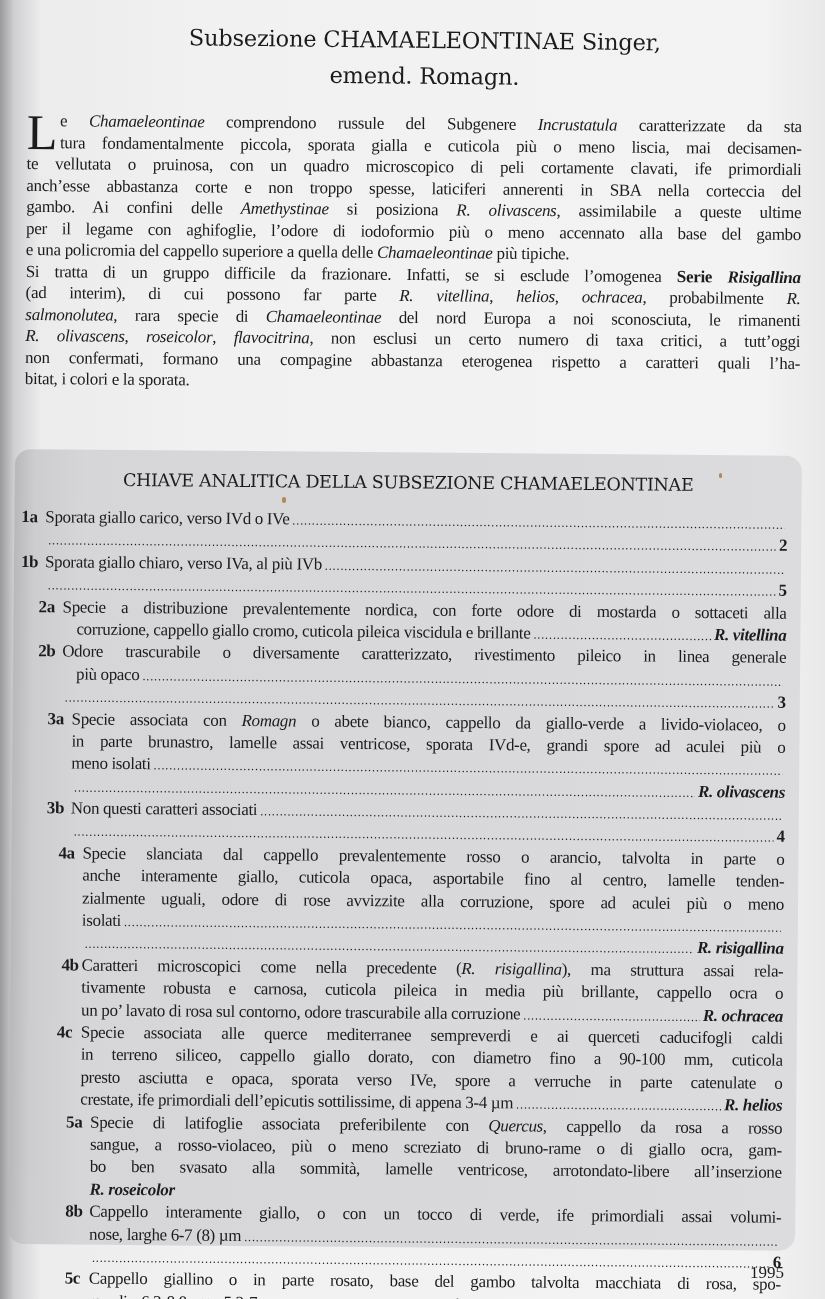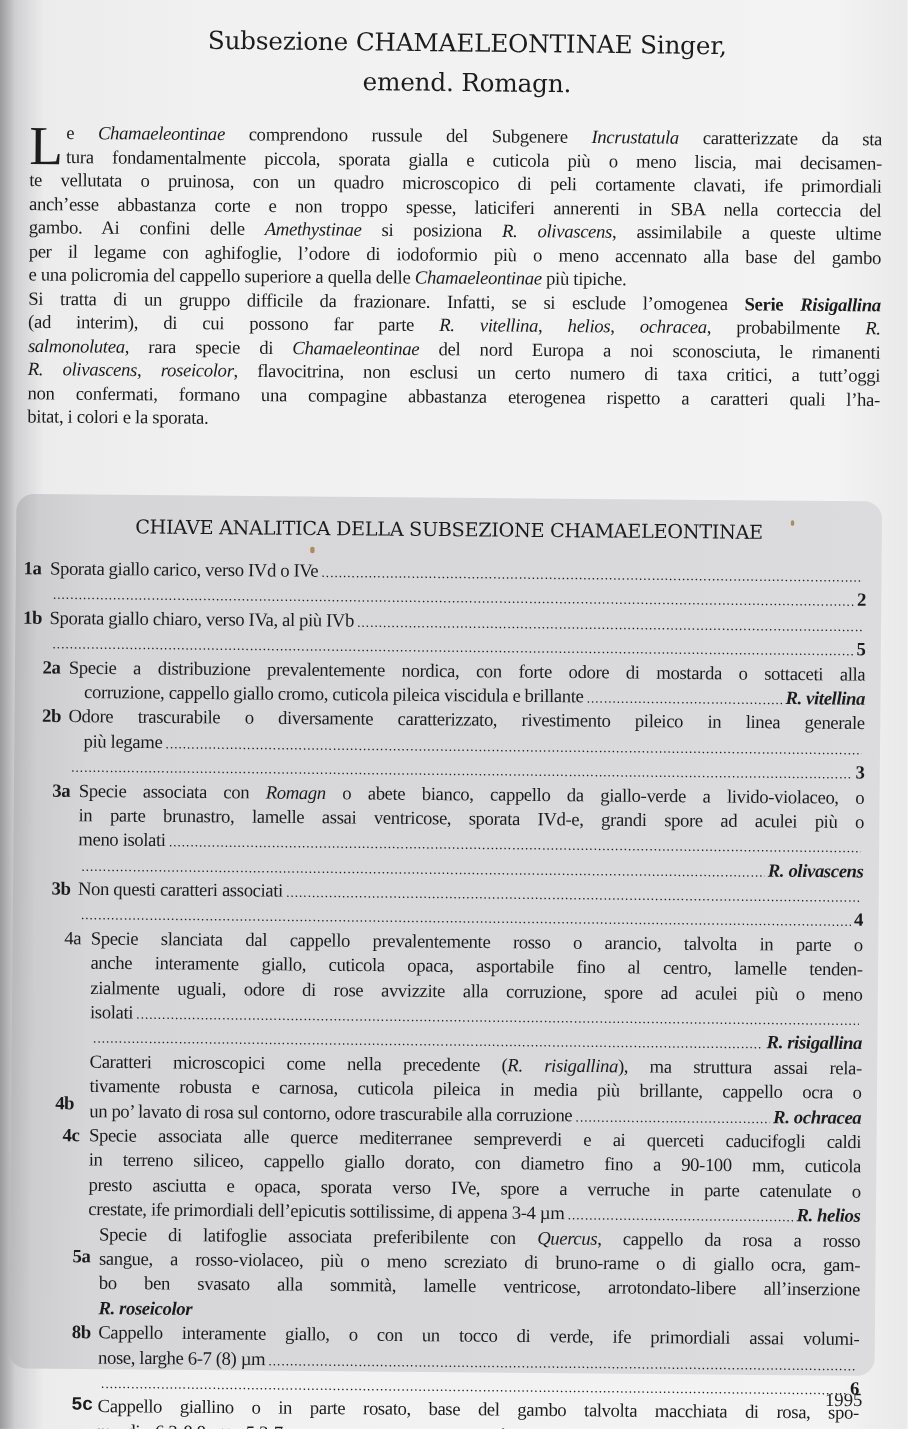--- a/index.html
+++ b/index.html
@@ -66,21 +66,21 @@
       <span class="line">e <span style="font-style: italic;">Chamaeleontinae</span> comprendono russule del Subgenere <span style="font-style: italic;">Incrustatula</span> caratterizzate da sta</span>
       <span class="line">tura fondamentalmente piccola, sporata gialla e cuticola più o meno liscia, mai decisamen-</span>
       <span class="line">te vellutata o pruinosa, con un quadro microscopico di peli cortamente clavati, ife primordiali</span>
       <span class="line">anch’esse abbastanza corte e non troppo spesse, laticiferi annerenti in SBA nella corteccia del</span>
       <span class="line">gambo. Ai confini delle <span style="font-style: italic;">Amethystinae</span> si posiziona <span style="font-style: italic;">R. olivascens</span>, assimilabile a queste ultime</span>
       <span class="line">per il legame con aghifoglie, l’odore di iodoformio più o meno accennato alla base del gambo</span>
       <span class="line last">e una policromia del cappello superiore a quella delle <span style="font-style: italic;">Chamaeleontinae</span> più tipiche.</span>
       <span class="line">Si tratta di un gruppo difficile da frazionare. Infatti, se si esclude l’omogenea <span style="font-weight: bold;">Serie </span><span class="bi">Risigallina</span></span>
       <span class="line">(ad interim), di cui possono far parte <span style="font-style: italic;">R. vitellina</span>, <span style="font-style: italic;">helios</span>, <span style="font-style: italic;">ochracea</span>, probabilmente <span style="font-style: italic;">R.</span></span>
       <span class="line"><span style="font-style: italic;">salmonolutea</span>, rara specie di <span style="font-style: italic;">Chamaeleontinae</span> del nord Europa a noi sconosciuta, le rimanenti</span>
-      <span class="line"><span style="font-style: italic;">R. olivascens</span>, <span style="font-style: italic;">roseicolor</span>, <span style="">flavocitrina</span>, non esclusi un certo numero di taxa critici, a tutt’oggi</span>
+      <span class="line"><span style="font-style: italic;">R. olivascens</span>, <span style="font-style: italic;">roseicolor</span>, <span style="font-style: italic;">flavocitrina</span>, non esclusi un certo numero di taxa critici, a tutt’oggi</span>
       <span class="line">non confermati, formano una compagine abbastanza eterogenea rispetto a caratteri quali l’ha-</span>
       <span class="line last">bitat, i colori e la sporata.</span>
     </div>
 
   <div class="key-box">
     <div class="key-title">CHIAVE ANALITICA DELLA SUBSEZIONE CHAMAELEONTINAE</div>
     <div class="entries" id="entries">
         <div style="position: relative; height: 22.4px;">
           <span style="position: absolute; top: 0px; font-weight: bold; left: 0px;">1a</span>
           <div style="position: absolute; top: 0px; right: 0px; left: 24px; display: flex; align-items: baseline; white-space: nowrap;">
@@ -119,21 +119,21 @@
             <span class="dots" style="flex: 1 1 0%; overflow: hidden; white-space: nowrap; margin: 0px 3px; font-size: 12px; letter-spacing: 0.9px;">............................................................................................................................................................................................................................................................................................................</span>
             <span style="font-weight: bold; font-style: italic;">R. vitellina</span>
           </div>
         </div>
         <div style="position: relative; height: 22.4px;">
           <span style="position: absolute; top: 0px; font-weight: bold; left: 18px;">2b</span>
           <div style="position: absolute; top: 0px; right: 0px; left: 42px; white-space: nowrap; text-align: justify; text-align-last: justify;">Odore trascurabile o diversamente caratterizzato, rivestimento pileico in linea generale</div>
         </div>
         <div style="position: relative; height: 22.4px;">
           <div style="position: absolute; top: 0px; right: 0px; left: 56px; display: flex; align-items: baseline; white-space: nowrap;">
-            <span class="t">più legame</span>
+            <span class="t">più opaco</span>
             <span class="dots" style="flex: 1 1 0%; overflow: hidden; white-space: nowrap; margin: 0px 3px; font-size: 12px; letter-spacing: 0.9px;">............................................................................................................................................................................................................................................................................................................</span>
           </div>
         </div>
         <div style="position: relative; height: 22.4px;">
           <div style="position: absolute; top: 0px; right: 0px; left: 42px; display: flex; align-items: baseline; white-space: nowrap;">
             <span class="t"></span>
             <span class="dots" style="flex: 1 1 0%; overflow: hidden; white-space: nowrap; margin: 0px 3px; font-size: 12px; letter-spacing: 0.9px;">............................................................................................................................................................................................................................................................................................................</span>
             <span style="font-weight: bold;">3</span>
           </div>
         </div>
@@ -165,21 +165,21 @@
           </div>
         </div>
         <div style="position: relative; height: 22.4px;">
           <div style="position: absolute; top: 0px; right: 0px; left: 52px; display: flex; align-items: baseline; white-space: nowrap;">
             <span class="t"></span>
             <span class="dots" style="flex: 1 1 0%; overflow: hidden; white-space: nowrap; margin: 0px 3px; font-size: 12px; letter-spacing: 0.9px;">............................................................................................................................................................................................................................................................................................................</span>
             <span style="font-weight: bold;">4</span>
           </div>
         </div>
         <div style="position: relative; height: 22.4px;">
-          <span style="position: absolute; top: 0px; font-weight: normal; left: 40px; text-align: center;">4a</span>
+          <span style="position: absolute; top: 0px; font-weight: bold; left: 40px; text-align: center;">4a</span>
           <div style="position: absolute; top: 0px; right: 0px; left: 64px; white-space: nowrap; text-align: justify; text-align-last: justify;">Specie slanciata dal cappello prevalentemente rosso o arancio, talvolta in parte o</div>
         </div>
         <div style="position: relative; height: 22.4px;">
           <div style="position: absolute; top: 0px; right: 0px; left: 64px; white-space: nowrap; text-align: justify; text-align-last: justify;">anche interamente giallo, cuticola opaca, asportabile fino al centro, lamelle tenden-</div>
         </div>
         <div style="position: relative; height: 22.4px;">
           <div style="position: absolute; top: 0px; right: 0px; left: 64px; white-space: nowrap; text-align: justify; text-align-last: justify;">zialmente uguali, odore di rose avvizzite alla corruzione, spore ad aculei più o meno</div>
         </div>
         <div style="position: relative; height: 22.4px;">
           <div style="position: absolute; top: 0px; right: 0px; left: 64px; display: flex; align-items: baseline; white-space: nowrap;">
@@ -188,21 +188,21 @@
           </div>
         </div>
         <div style="position: relative; height: 22.4px;">
           <div style="position: absolute; top: 0px; right: 0px; left: 64px; display: flex; align-items: baseline; white-space: nowrap;">
             <span class="t"></span>
             <span class="dots" style="flex: 1 1 0%; overflow: hidden; white-space: nowrap; margin: 0px 3px; font-size: 12px; letter-spacing: 0.9px;">............................................................................................................................................................................................................................................................................................................</span>
             <span style="font-weight: bold; font-style: italic;">R. risigallina</span>
           </div>
         </div>
         <div style="position: relative; height: 22.4px;">
-          <span style="position: absolute; top: 0px; font-weight: bold; left: 33px; margin-top: 38px;">4b</span>
+          <span style="position: absolute; top: 0px; font-weight: bold; left: 44px;">4b</span>
           <div style="position: absolute; top: 0px; right: 0px; left: 64px; white-space: nowrap; text-align: justify; text-align-last: justify;">Caratteri microscopici come nella precedente (<i>R. risigallina</i>), ma struttura assai rela-</div>
         </div>
         <div style="position: relative; height: 22.4px;">
           <div style="position: absolute; top: 0px; right: 0px; left: 64px; white-space: nowrap; text-align: justify; text-align-last: justify;">tivamente robusta e carnosa, cuticola pileica in media più brillante, cappello ocra o</div>
         </div>
         <div style="position: relative; height: 22.4px;">
           <div style="position: absolute; top: 0px; right: 0px; left: 64px; display: flex; align-items: baseline; white-space: nowrap;">
             <span class="t">un po’ lavato di rosa sul contorno, odore trascurabile alla corruzione</span>
             <span class="dots" style="flex: 1 1 0%; overflow: hidden; white-space: nowrap; margin: 0px 3px; font-size: 12px; letter-spacing: 0.9px;">............................................................................................................................................................................................................................................................................................................</span>
             <span style="font-weight: bold; font-style: italic;">R. ochracea</span>
@@ -219,21 +219,21 @@
           <div style="position: absolute; top: 0px; right: 0px; left: 64px; white-space: nowrap; text-align: justify; text-align-last: justify;">presto asciutta e opaca, sporata verso IVe, spore a verruche in parte catenulate o</div>
         </div>
         <div style="position: relative; height: 22.4px;">
           <div style="position: absolute; top: 0px; right: 0px; left: 64px; display: flex; align-items: baseline; white-space: nowrap;">
             <span class="t">crestate, ife primordiali dell’epicutis sottilissime, di appena 3-4 µm</span>
             <span class="dots" style="flex: 1 1 0%; overflow: hidden; white-space: nowrap; margin: 0px 3px; font-size: 12px; letter-spacing: 0.9px;">............................................................................................................................................................................................................................................................................................................</span>
             <span style="font-weight: bold; font-style: italic;">R. helios</span>
           </div>
         </div>
         <div style="position: relative; height: 22.4px;">
-          <span style="position: absolute; top: 0px; font-weight: bold; left: 50px; margin-top: 20px;">5a</span>
+          <span style="position: absolute; top: 0px; font-weight: bold; left: 50px;">5a</span>
           <div style="position: absolute; top: 0px; right: 0px; left: 74px; white-space: nowrap; text-align: justify; text-align-last: justify;">Specie di latifoglie associata preferibilente con <i>Quercus</i>, cappello da rosa a rosso</div>
         </div>
         <div style="position: relative; height: 22.4px;">
           <div style="position: absolute; top: 0px; right: 0px; left: 74px; white-space: nowrap; text-align: justify; text-align-last: justify;">sangue, a rosso-violaceo, più o meno screziato di bruno-rame o di giallo ocra, gam-</div>
         </div>
         <div style="position: relative; height: 22.4px;">
           <div style="position: absolute; top: 0px; right: 0px; left: 74px; white-space: nowrap; text-align: justify; text-align-last: justify;">bo ben svasato alla sommità, lamelle ventricose, arrotondato-libere all’inserzione</div>
         </div>
         <div style="position: relative; height: 22.4px;">
           <div style="position: absolute; top: 0px; right: 0px; left: 74px; display: flex; align-items: baseline; white-space: nowrap;">
@@ -252,21 +252,21 @@
           </div>
         </div>
         <div style="position: relative; height: 22.4px;">
           <div style="position: absolute; top: 0px; right: 0px; left: 74px; display: flex; align-items: baseline; white-space: nowrap;">
             <span class="t"></span>
             <span class="dots" style="flex: 1 1 0%; overflow: hidden; white-space: nowrap; margin: 0px 3px; font-size: 12px; letter-spacing: 0.9px;">............................................................................................................................................................................................................................................................................................................</span>
             <span style="font-weight: bold;">6</span>
           </div>
         </div>
         <div style="position: relative; height: 22.4px;">
-          <span style="position: absolute; top: 0px; font-weight: bold; left: 50px; font-family: Liberation Mono, monospace;">5c</span>
+          <span style="position: absolute; top: 0px; font-weight: bold; left: 50px;">5c</span>
           <div style="position: absolute; top: 0px; right: 0px; left: 74px; white-space: nowrap; text-align: justify; text-align-last: justify;">Cappello giallino o in parte rosato, base del gambo talvolta macchiata di rosa, spo-</div>
         </div>
         <div style="position: relative; height: 22.4px;">
           <div style="position: absolute; top: 0px; right: 0px; left: 74px; white-space: nowrap; text-align: justify; text-align-last: justify;">re di 6,3-8,8 × 5,2-7 µm, verrucose e un po’ crestate, epicutis a ife primordiali di 2-</div>
         </div>
       </div>
   </div>
 
   <div class="speck" style="left:282px; top:497px;"></div>
   <div class="speck" style="left:719px; top:473px; width:3px; height:5px;"></div>

